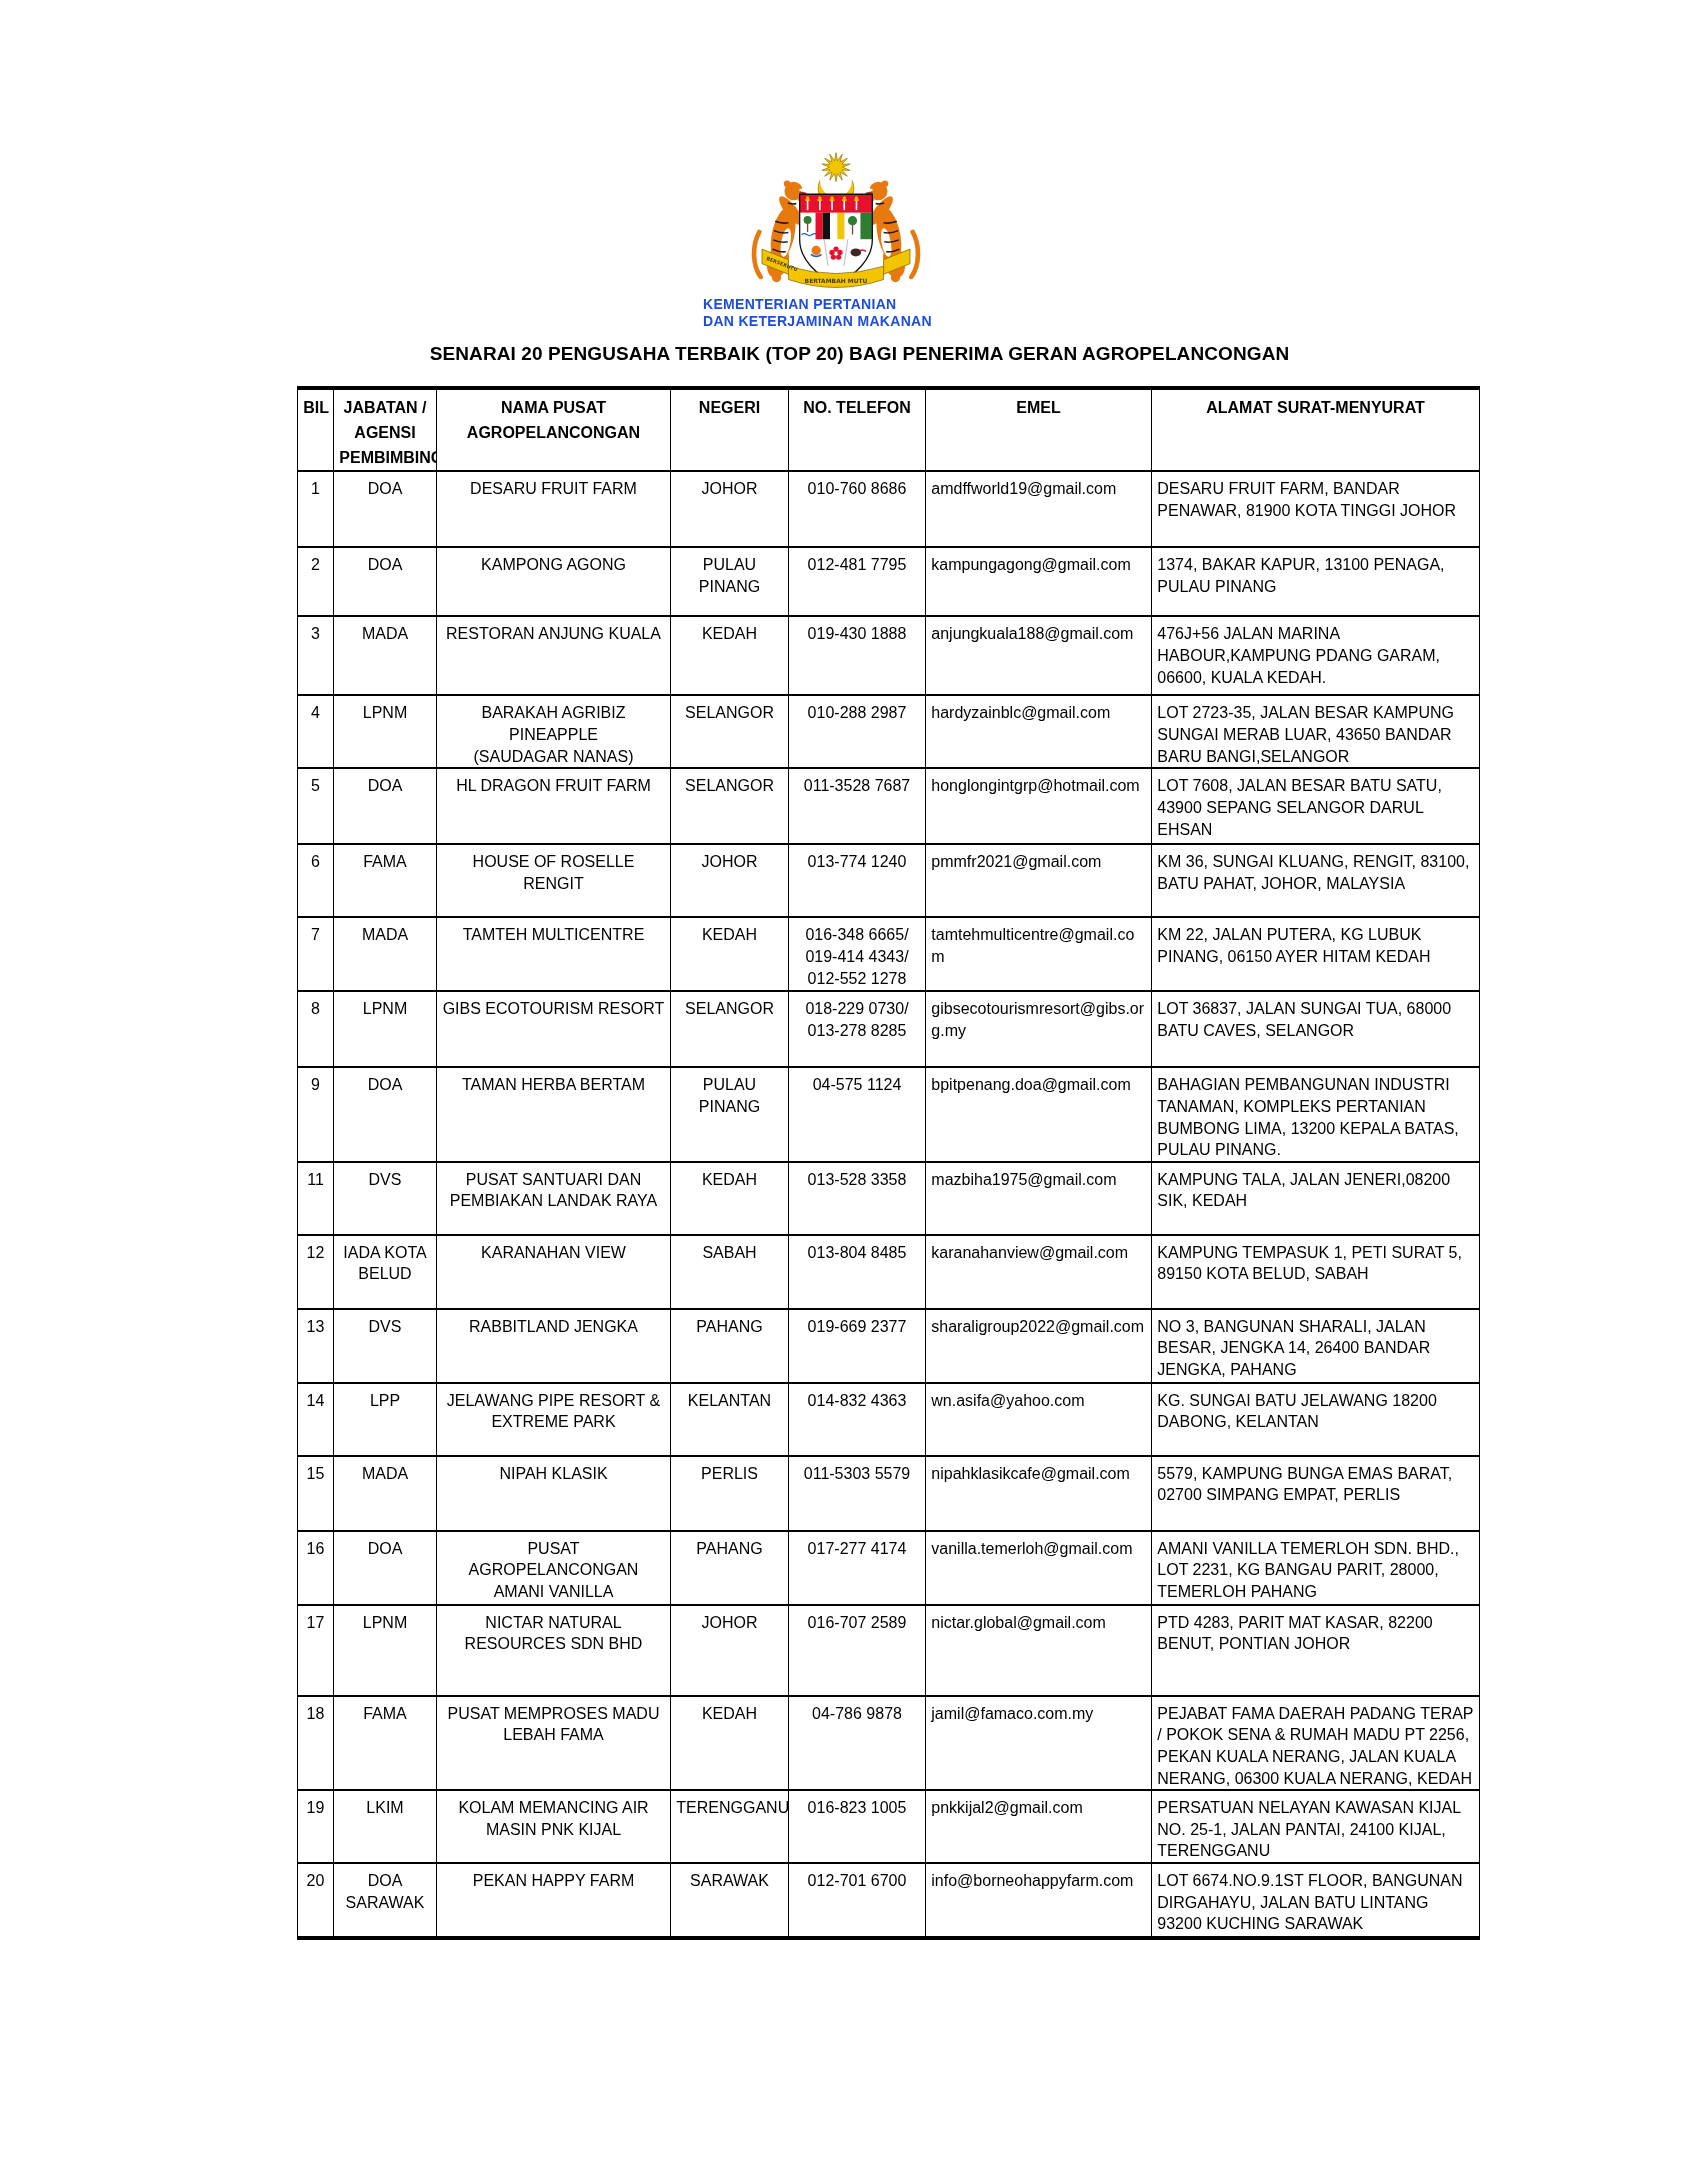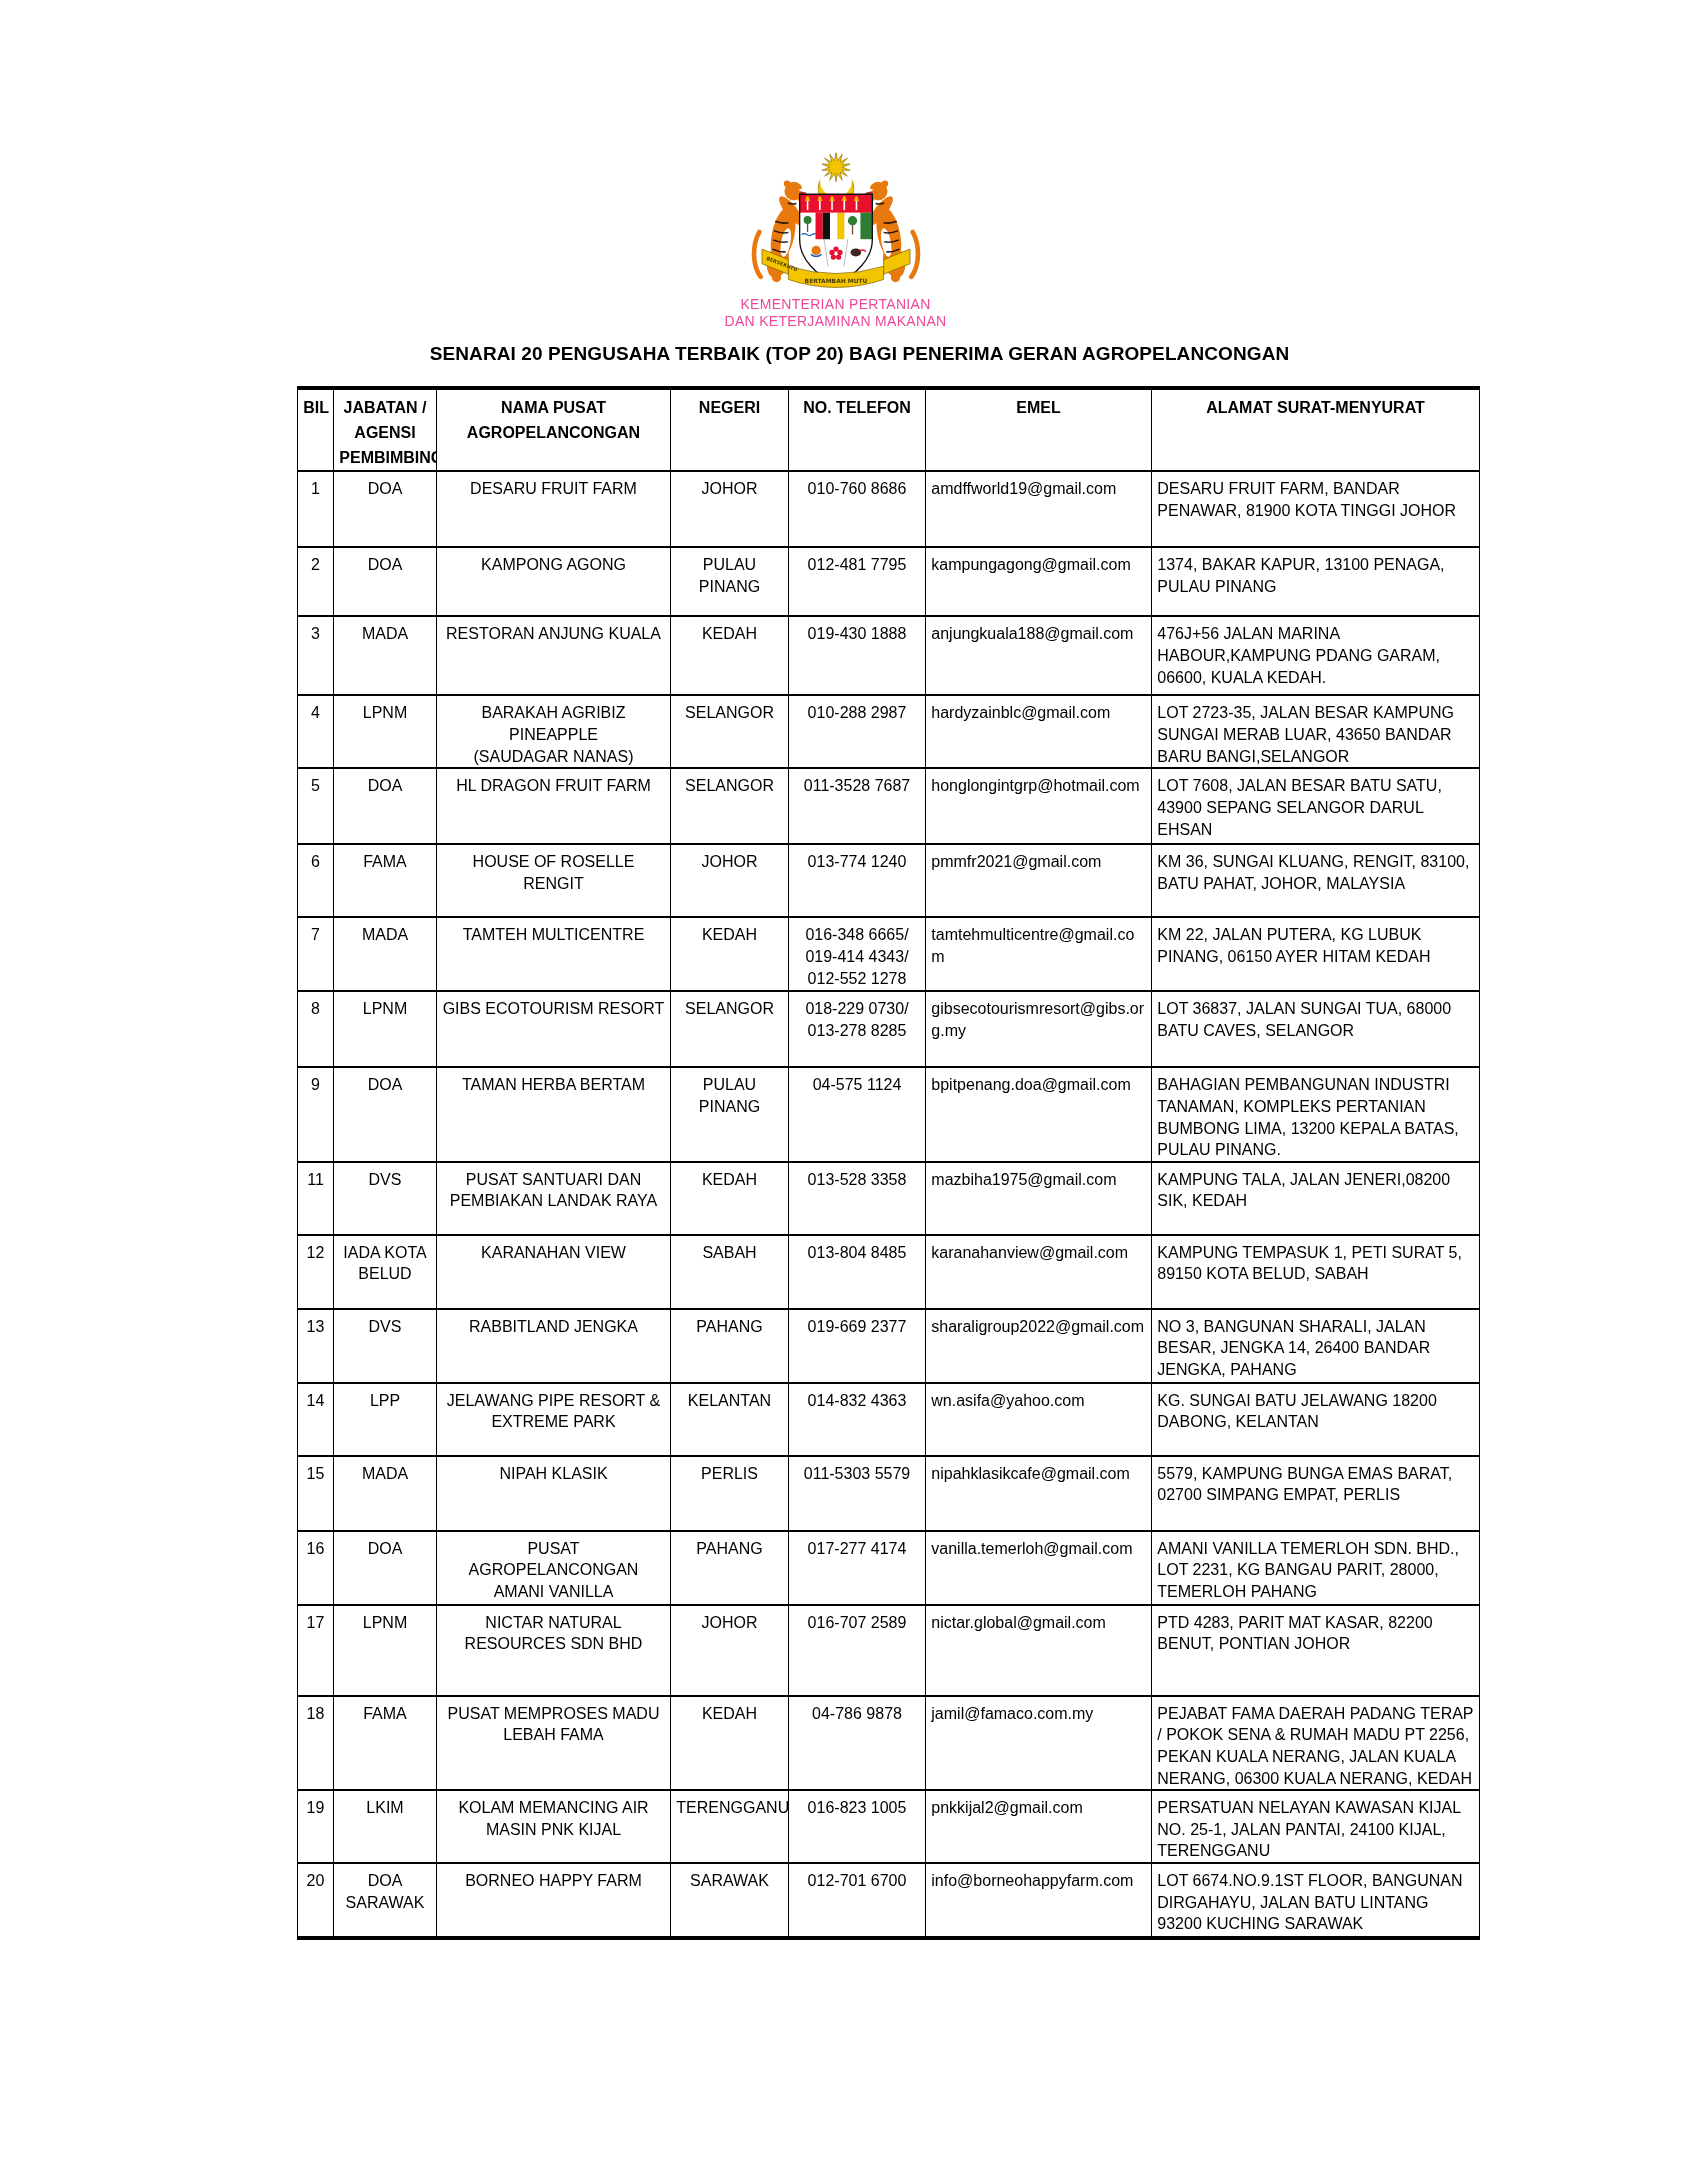--- a/index.html
+++ b/index.html
@@ -6,22 +6,22 @@
   .page{
     position:relative;width:1687px;height:2183px;background:#ffffff;
     font-family:"Liberation Sans",sans-serif;color:#000;overflow:hidden;
   }
   
   .crest{position:absolute;left:750px;top:150px;width:172px;height:148px;}
   .crest svg{width:100%;height:100%;display:block;}
   .ribbon-text{font-family:"DejaVu Sans",sans-serif;font-weight:bold;fill:#4a3b00;}
   
   .ministry{
-    position:absolute;left:703px;top:296px;width:265px;text-align:center;
-    font-weight:normal;font-size:14px;line-height:16.5px;color:#ec4899;letter-spacing:0.3px;
+    position:absolute;left:703px;top:296px;width:265px;text-align:left;
+    font-weight:bold;font-size:14px;line-height:16.5px;color:#1d4ed8;letter-spacing:0.3px;
   }
   
   .doc-title{
     position:absolute;left:16px;top:343px;width:1687px;text-align:center;
     font-weight:bold;font-size:19px;letter-spacing:0.1px;
   }
   
   table.dir{
     position:absolute;left:253px;top:386px;width:1183px;
     border-collapse:collapse;table-layout:fixed;font-size:16px;
@@ -384,21 +384,21 @@
 MASIN PNK KIJAL</td>
           <td class="c-state">TERENGGANU</td>
           <td class="c-phone">016-823 1005</td>
           <td class="c-email">pnkkijal2@gmail.com</td>
           <td class="c-address">PERSATUAN NELAYAN KAWASAN KIJAL NO. 25-1, JALAN PANTAI, 24100 KIJAL, TERENGGANU</td>
         </tr>
         <tr style="height: 75px;">
           <td class="c-bil">20</td>
           <td class="c-agency">DOA
 SARAWAK</td>
-          <td class="c-name">BORNEO HAPPY FARM</td>
+          <td class="c-name">PEKAN HAPPY FARM</td>
           <td class="c-state">SARAWAK</td>
           <td class="c-phone">012-701 6700</td>
           <td class="c-email">info@borneohappyfarm.com</td>
           <td class="c-address">LOT 6674.NO.9.1ST FLOOR, BANGUNAN DIRGAHAYU, JALAN BATU LINTANG 93200 KUCHING SARAWAK</td>
         </tr>
       </tbody>
   </table>
 
 </div>
 

